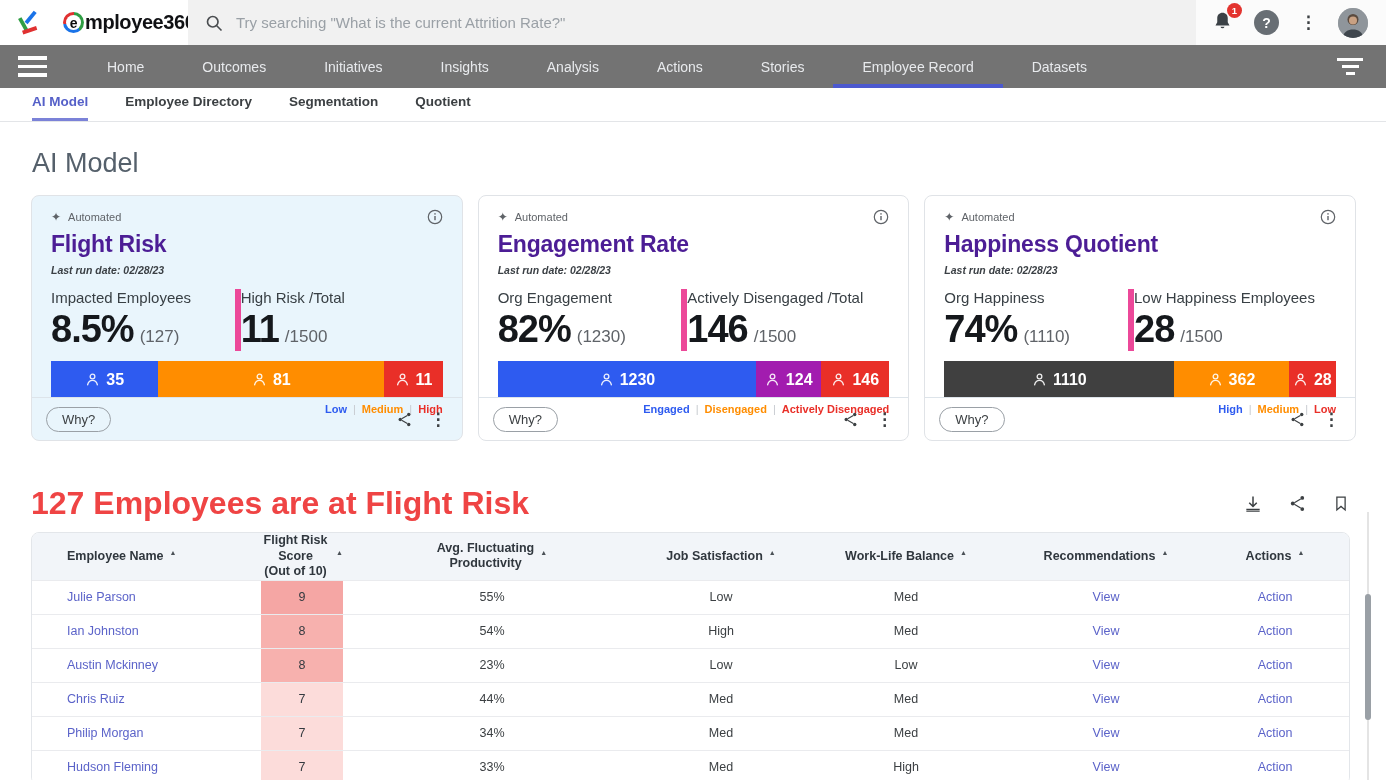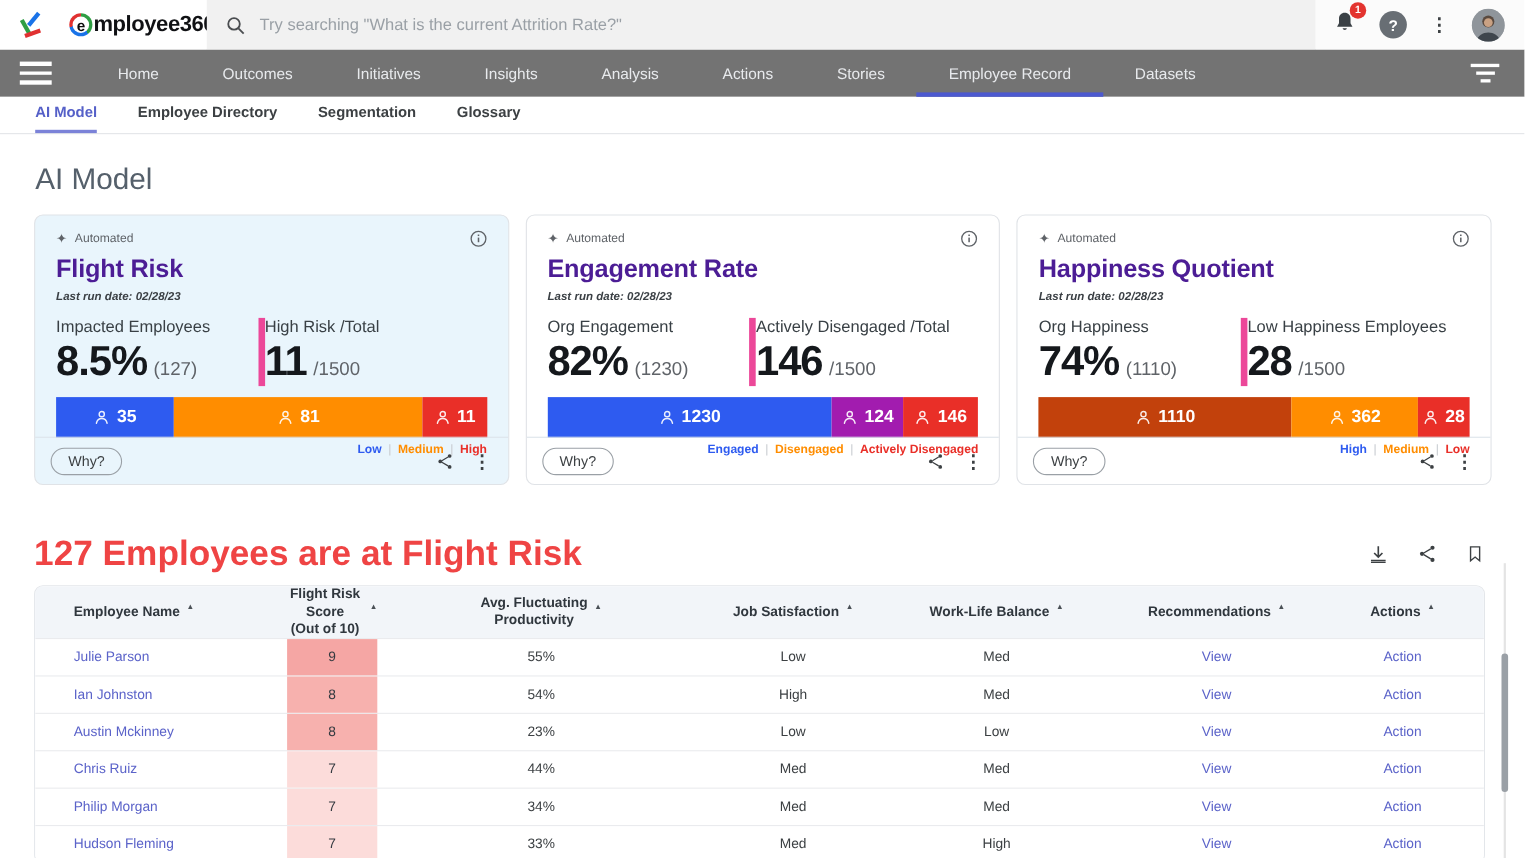--- a/index.html
+++ b/index.html
@@ -183,21 +183,21 @@
       <i></i>
       <i></i>
       <i></i>
     </div>
 </nav>
 
 <div class="sub-nav">
     <div class="sub-tab active">AI Model</div>
     <div class="sub-tab">Employee Directory</div>
     <div class="sub-tab">Segmentation</div>
-    <div class="sub-tab">Glossary</div>
+    <div class="sub-tab">Quotient</div>
   </div>
 
 <h1 class="page-title">AI Model</h1>
 
 <div class="cards-row">
   <section class="card highlight">
     <div class="card-top">
       <div class="automated">
         <span class="sparkle-icon">✦</span>
         <span class="automated-label">Automated</span>
@@ -344,21 +344,21 @@
         </div>
         <div class="stat">
           <div class="stat-label">Low Happiness Employees</div>
           <div class="stat-value-line">
             <span class="stat-big">28</span>
             <span class="stat-suffix">/1500</span>
           </div>
         </div>
       </div>
     <div class="bar">
-        <div class="bar-seg" style="width: 58.7%; background: #c2410c;">
+        <div class="bar-seg" style="width: 58.7%; background: #404040;">
           <svg class="person-icon" viewBox="0 0 16 16">
             <use href="#icon-person"></use>
           </svg>
           <span class="seg-val">1110</span>
         </div>
         <div class="bar-seg" style="width: 29.2%; background: rgb(255, 141, 0);">
           <svg class="person-icon" viewBox="0 0 16 16">
             <use href="#icon-person"></use>
           </svg>
           <span class="seg-val">362</span>

